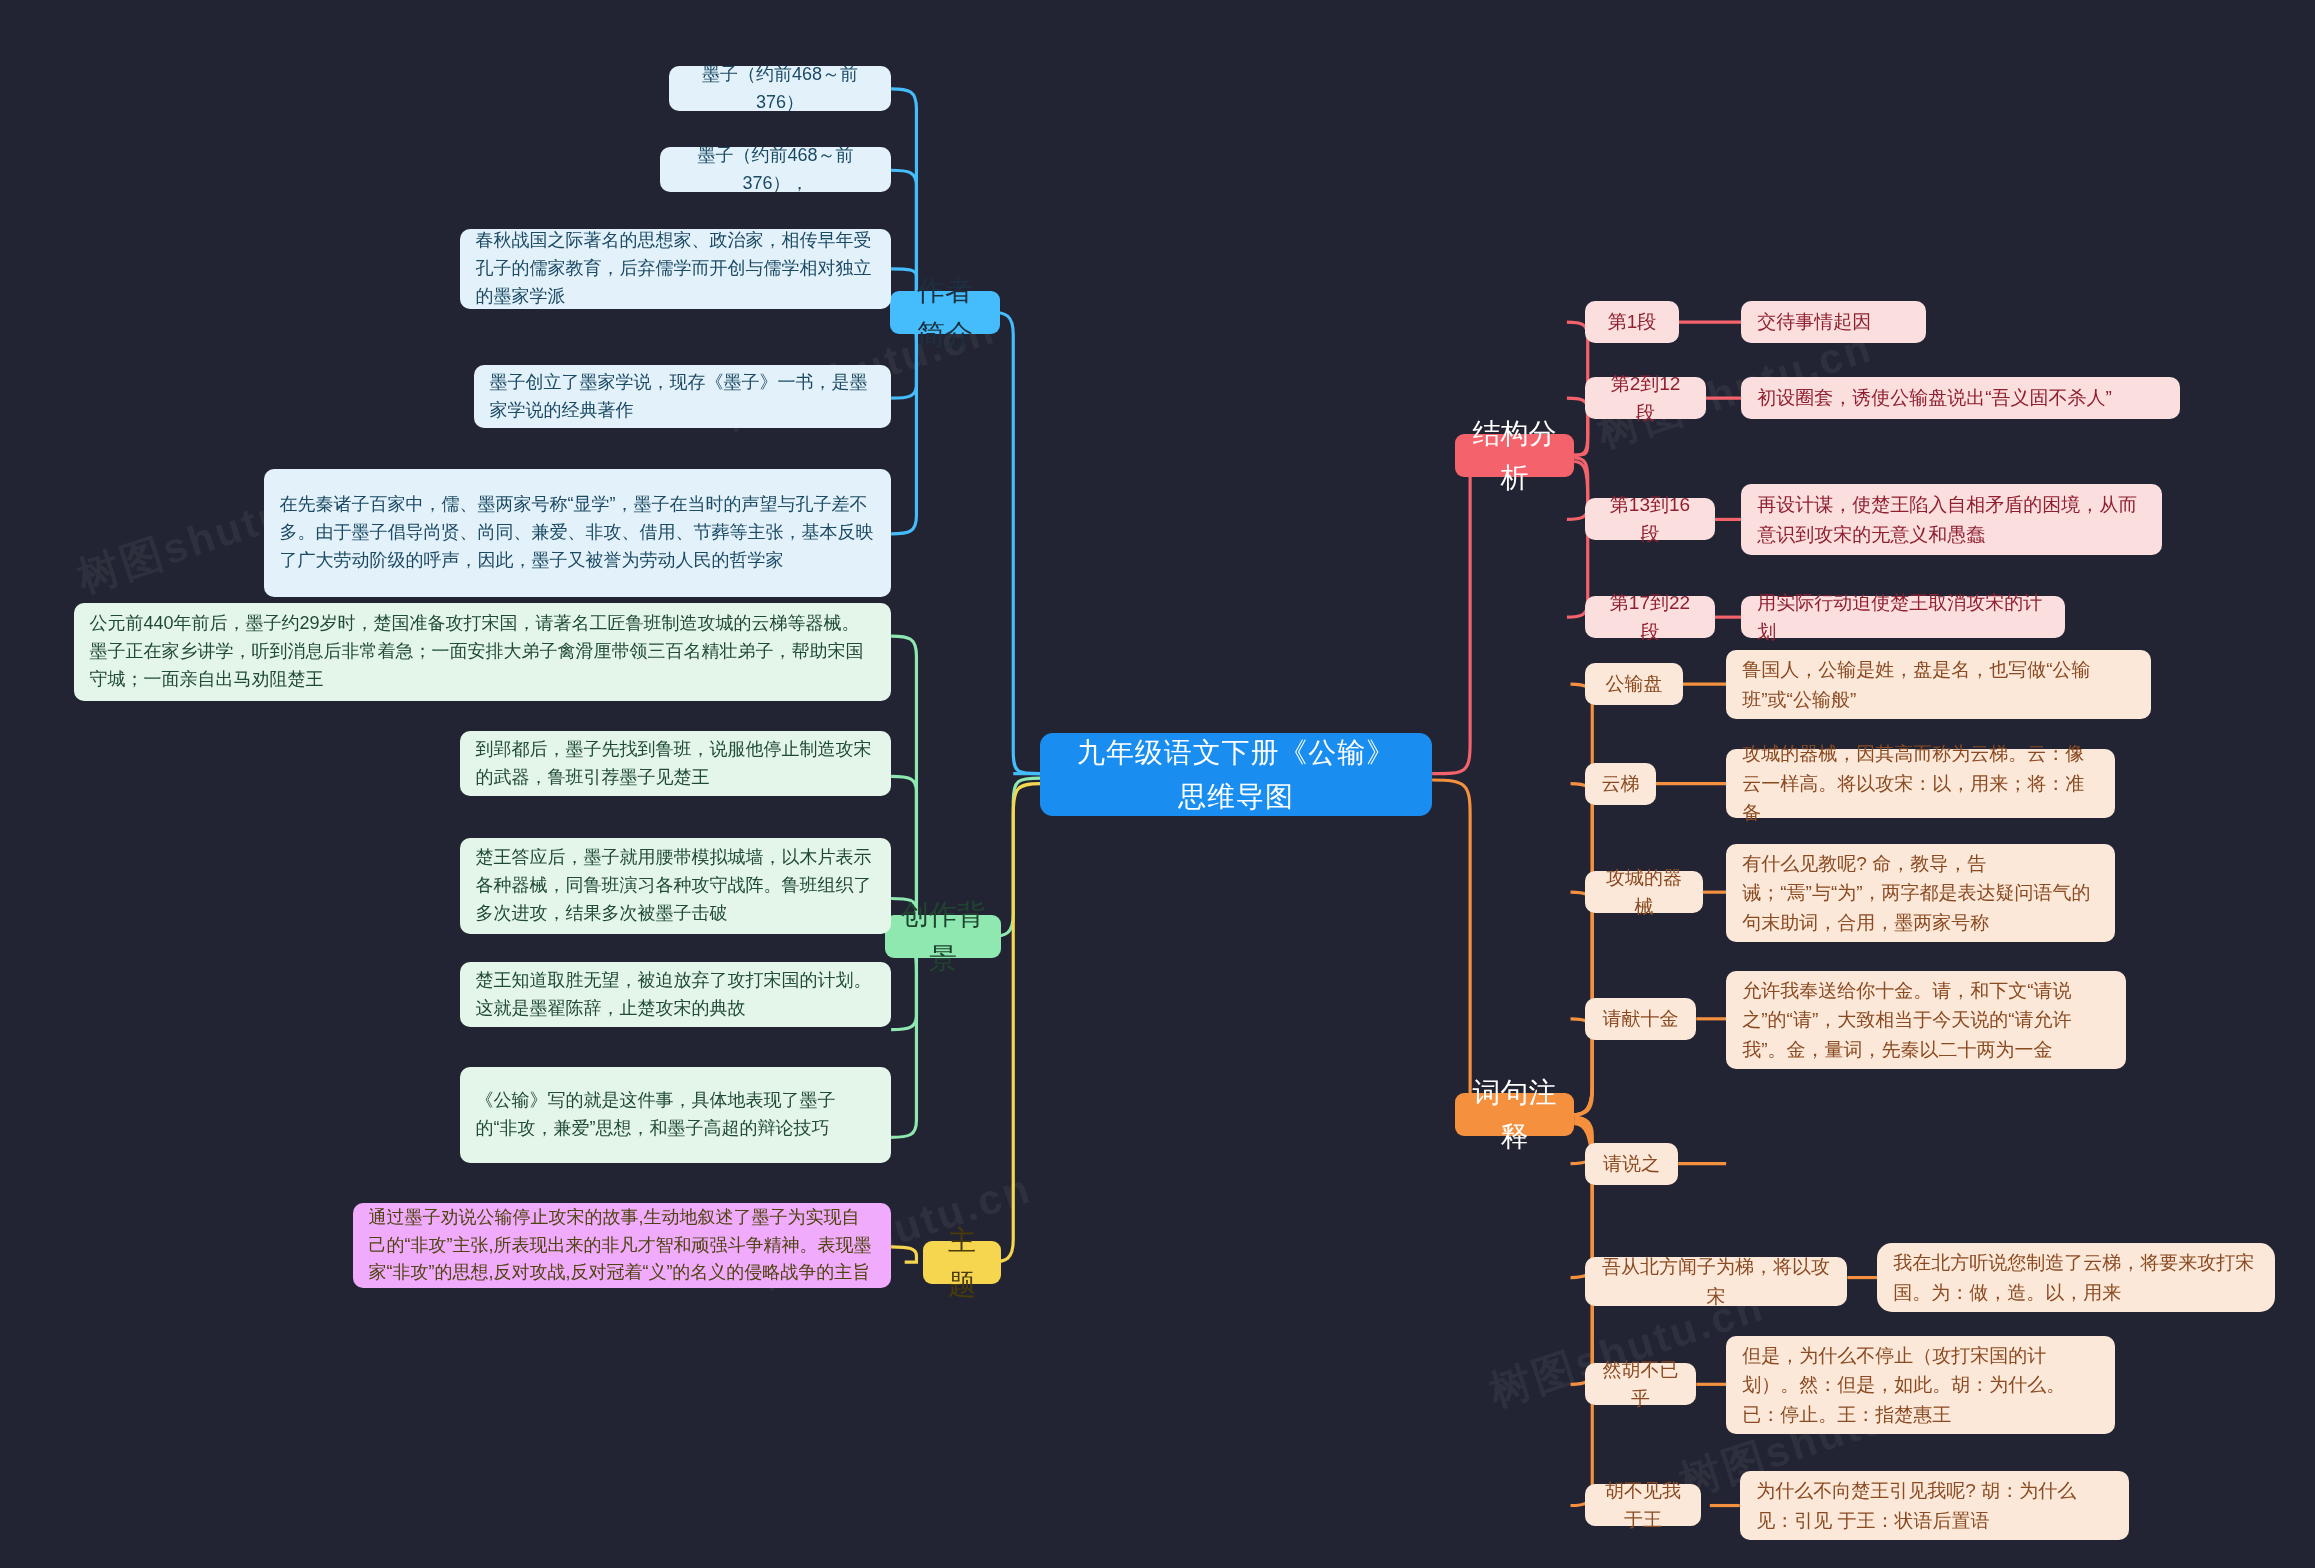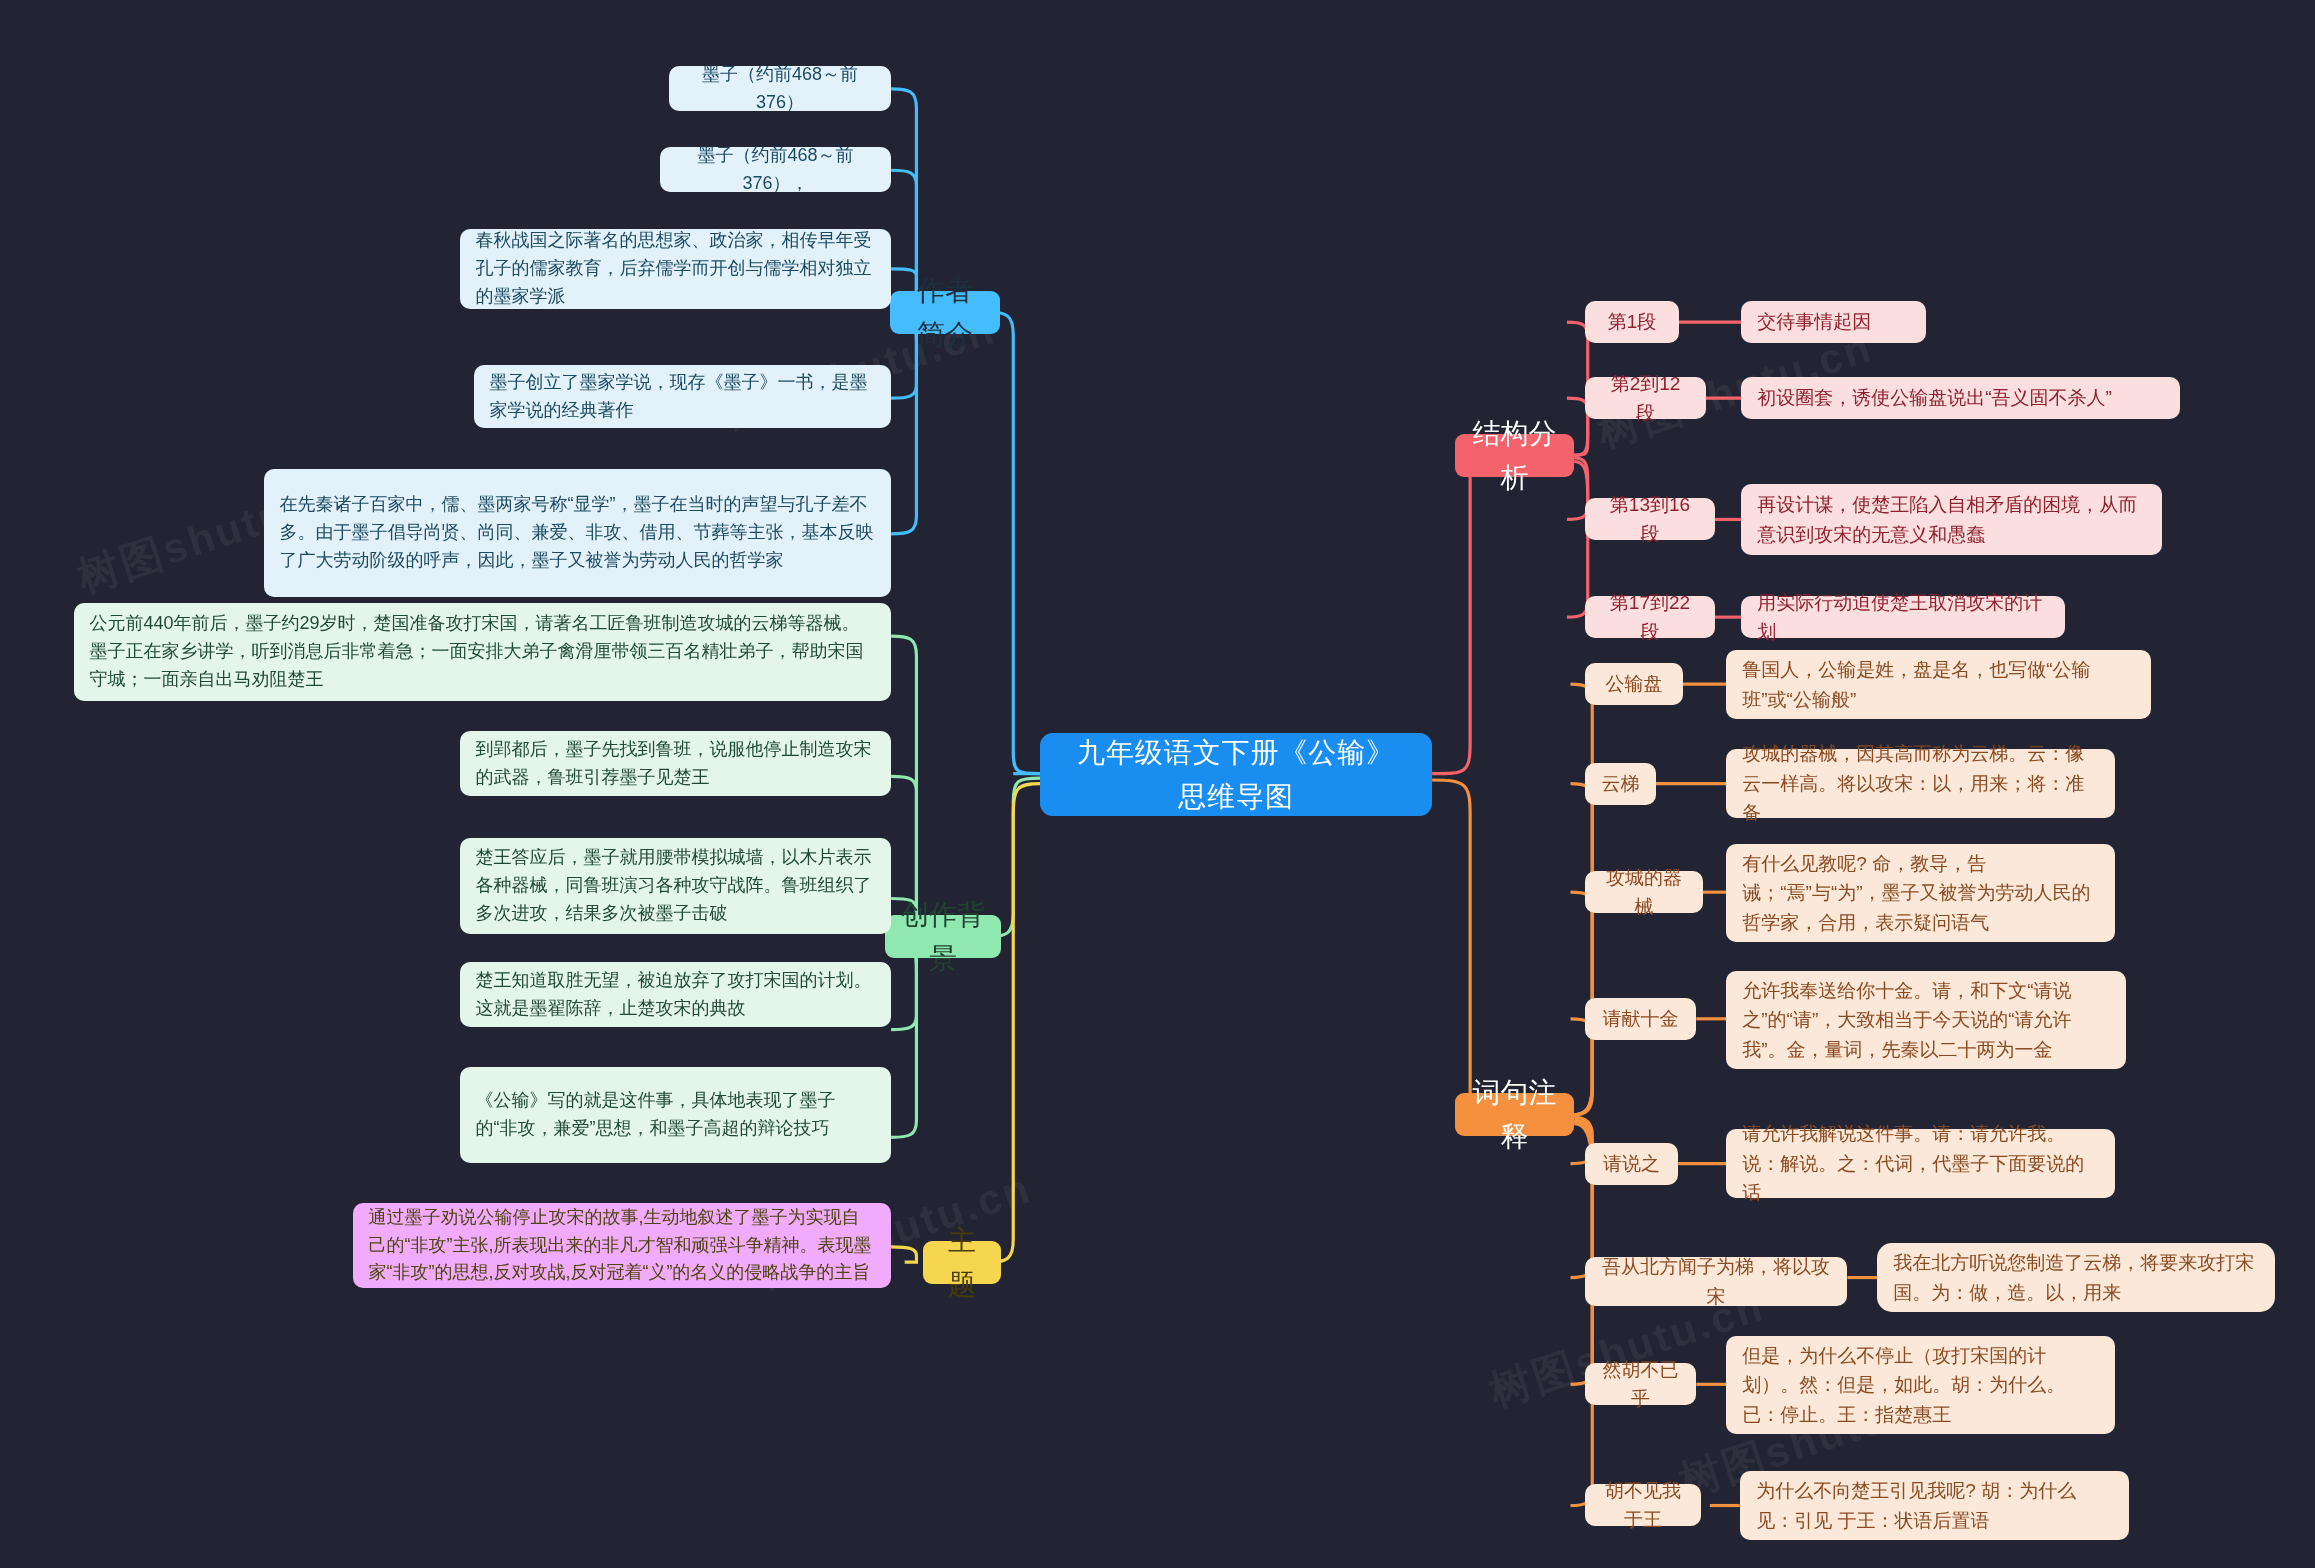--- a/index.html
+++ b/index.html
@@ -193,27 +193,26 @@
 
   <div class="node branch br-orange" style="left:1455px; top:1093px; width:119px; height:43px;">词句注释</div>
 
   <div class="node leaf lf-peach sm center-txt" style="left:1585px; top:663px; width:98px; height:42px;">公输盘</div>
   <div class="node leaf lf-peach sm" style="left:1726px; top:650px; width:425px; height:69px;">鲁国人，公输是姓，盘是名，也写做“公输班”或“公输般”</div>
 
   <div class="node leaf lf-peach sm center-txt" style="left:1585px; top:763px; width:71px; height:42px;">云梯</div>
   <div class="node leaf lf-peach sm" style="left:1726px; top:749px; width:389px; height:69px;">攻城的器械，因其高而称为云梯。云：像云一样高。将以攻宋：以，用来；将：准备</div>
 
   <div class="node leaf lf-peach sm center-txt" style="left:1585px; top:871px; width:118px; height:42px;">攻城的器械</div>
-  <div class="node leaf lf-peach sm" style="left:1726px; top:844px; width:389px; height:98px;">有什么见教呢? 命，教导，告诫；“焉”与“为”，墨子又被誉为劳动人民的哲学家，合用，表示疑问语气</div>
+  <div class="node leaf lf-peach sm" style="left:1726px; top:844px; width:389px; height:98px;">有什么见教呢? 命，教导，告诫；“焉”与“为”，两字都是表达疑问语气的句末助词，合用，墨两家号称</div>
 
   <div class="node leaf lf-peach sm center-txt" style="left:1585px; top:998px; width:111px; height:42px;">请献十金</div>
   <div class="node leaf lf-peach sm" style="left:1726px; top:971px; width:400px; height:98px;">允许我奉送给你十金。请，和下文“请说之”的“请”，大致相当于今天说的“请允许我”。金，量词，先秦以二十两为一金</div>
 
   <div class="node leaf lf-peach sm center-txt" style="left:1585px; top:1143px; width:93px; height:42px;">请说之</div>
-  <div class="node leaf lf-peach sm" style="left:1726px; top:1129px; width:389px; height:69px;">请允许我解说这件事。请：请允许我。说：解说。之：代词，代墨子下面要说的话</div>
 
   <div class="node leaf lf-peach sm center-txt" style="left:1585px; top:1257px; width:262px; height:49px;">吾从北方闻子为梯，将以攻宋</div>
   <div class="node leaf lf-peach sm" style="left:1877px; top:1243px; width:398px; height:69px;border-radius:15px;">我在北方听说您制造了云梯，将要来攻打宋国。为：做，造。以，用来</div>
 
   <div class="node leaf lf-peach sm center-txt" style="left:1585px; top:1363px; width:111px; height:42px;">然胡不已乎</div>
   <div class="node leaf lf-peach sm" style="left:1726px; top:1336px; width:389px; height:98px;">但是，为什么不停止（攻打宋国的计划）。然：但是，如此。胡：为什么。已：停止。王：指楚惠王</div>
 
   <div class="node leaf lf-peach sm center-txt" style="left:1585px; top:1484px; width:116px; height:42px;">胡不见我于王</div>
   <div class="node leaf lf-peach sm" style="left:1740px; top:1471px; width:389px; height:69px;">为什么不向楚王引见我呢? 胡：为什么 见：引见 于王：状语后置语</div>
 

